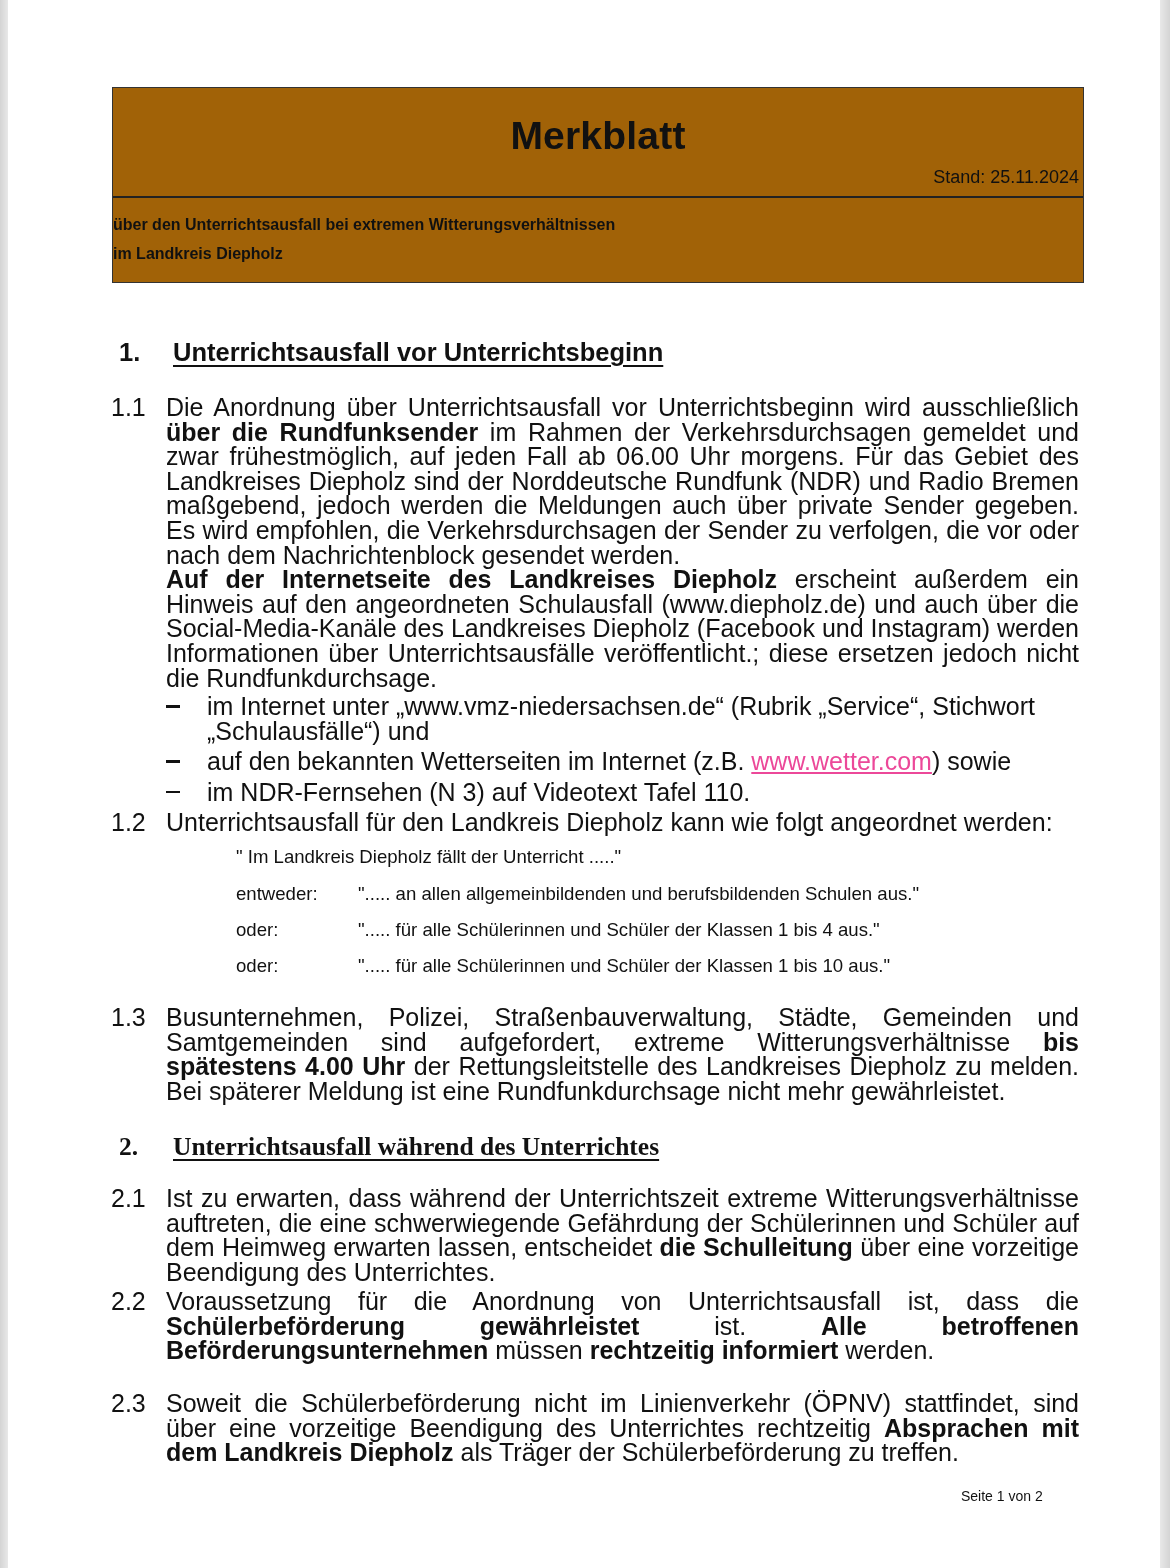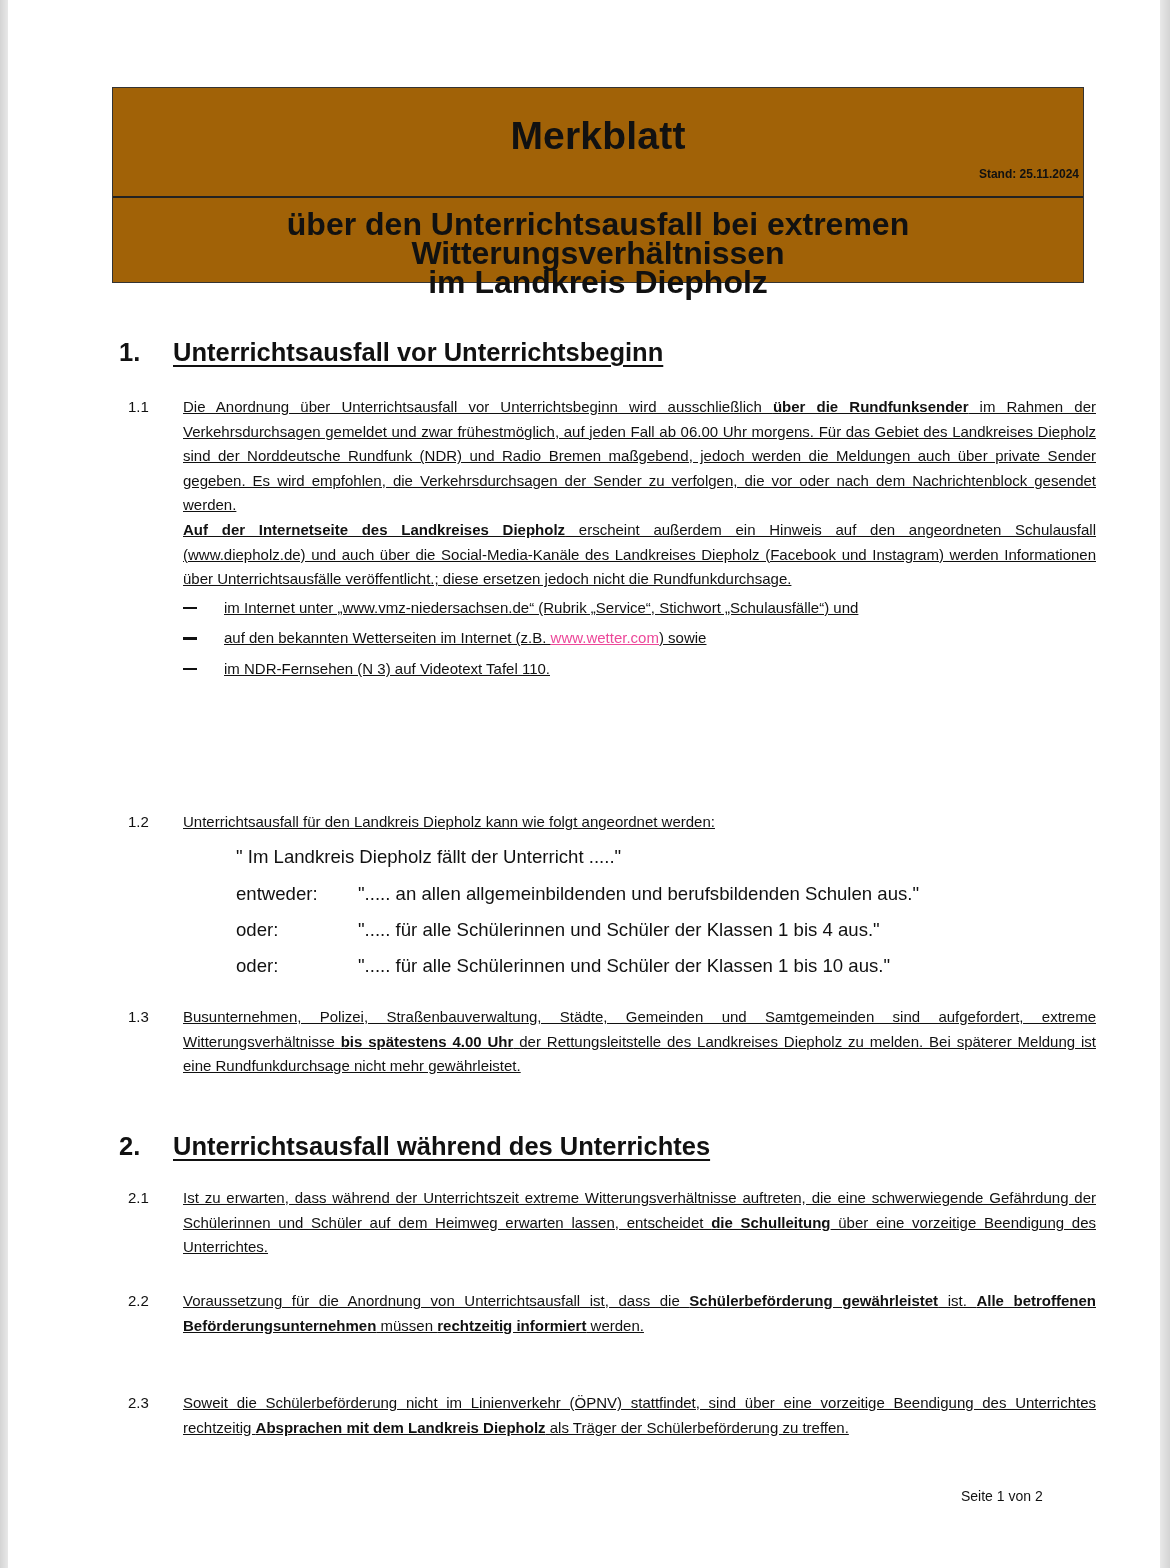--- a/index.html
+++ b/index.html
@@ -13,28 +13,28 @@
     .edge-left { position: absolute; left: 0; top: 0; width: 8px; height: 1568px; background: linear-gradient(90deg, #d4d4d4, #e8e8e8); }
     .edge-right { position: absolute; right: 0; top: 0; width: 10px; height: 1568px; background: linear-gradient(90deg, #e8e8e8, #d4d4d4); }
     .page { position: absolute; left: 8px; top: 0; width: 1152px; height: 1568px; background: #fff; }
 
     .header-box {
       position: absolute; left: 104px; top: 87px; width: 970px;
       border: 1.5px solid #333; background: #a16207;
     }
     .header-top { height: 108px; position: relative; border-bottom: 2px solid #222; }
     .title { position: absolute; left: 0; right: 0; top: 26px; text-align: center; font-weight: bold; font-size: 39px; letter-spacing: 0.2px; }
-    .stand { position: absolute; right: 4px; top: 79px; font-weight: bold; font-size: 12px; margin-left: 28px; }
-    .header-bottom { height: 84px; text-align: center; font-weight: bold; font-size: 32px; line-height: 29px; padding-top: 12px; box-sizing: border-box; border-radius: 16px; }
+    .stand { position: absolute; right: 4px; top: 79px; font-weight: normal; font-size: 18px; margin-left: 28px; }
+    .header-bottom { height: 84px; font-weight: bold; font-size: 16px; line-height: 29px; padding-top: 12px; box-sizing: border-box; border-radius: 16px; }
 
     .h2 { position: absolute; left: 111px; font-weight: bold; font-size: 25.5px; }
     .h2 .num { display: inline-block; width: 54px; }
     .h2 .txt { text-decoration: underline; text-decoration-thickness: 2px; text-underline-offset: 4px; }
 
-    .item { position: absolute; left: 120px; width: 968px; font-size: 15px; line-height: 24.6px; text-decoration: underline; }
+    .item { position: absolute; left: 103px; width: 968px; font-size: 25px; line-height: 24.6px; }
     .item .num { position: absolute; left: 0; top: 0; width: 50px; }
     .item .body { margin-left: 55px; text-align: justify; }
     .item .body p { margin: 0; }
     .item .body .last { text-align-last: left; }
     b { font-weight: bold; }
 
     .bullets { margin: 4px 0 0 0; padding: 0; list-style: none; }
     .bullets li { position: relative; padding-left: 41px; margin-bottom: 6px; text-align: left; }
     .bullets li .dash { position: absolute; left: 0; top: 11px; width: 14px; height: 2.5px; background: #111; }
     .link { color: #ec4899; text-decoration: underline; }
@@ -94,21 +94,21 @@
     <div class="row" style="top:955px;"><span class="lbl">oder:</span><span>"..... für alle Schülerinnen und Schüler der Klassen 1 bis 10 aus."</span></div>
   </div>
 
   <div class="item" style="top:1005px;">
     <span class="num">1.3</span>
     <div class="body">
         <p class="last"><span>Busunternehmen, Polizei, Straßenbauverwaltung, Städte, Gemeinden und Samtgemeinden sind aufgefordert, extreme Witterungsverhältnisse </span><b>bis spätestens 4.00 Uhr</b><span> der Rettungsleit­stelle des Landkreises Diepholz zu melden. Bei späterer Meldung ist eine Rundfunkdurchsage nicht mehr gewährleistet.</span></p>
       </div>
   </div>
 
-  <div class="h2" style="top:1132px;">
+  <div class="h2" style="top:1132px;font-family:Liberation Serif, serif;">
     <span class="num">2.</span><span class="txt">Unterrichtsausfall während des Unterrichtes</span>
   </div>
 
   <div class="item" style="top:1186px;">
     <span class="num">2.1</span>
     <div class="body">
         <p class="last"><span>Ist zu erwarten, dass während der Unterrichtszeit extreme Witterungsverhältnisse auftreten, die eine schwerwiegende Gefährdung der Schülerinnen und Schüler auf dem Heimweg erwarten lassen, entscheidet </span><b>die Schulleitung</b><span> über eine vorzeitige Beendigung des Unterrichtes.</span></p>
       </div>
   </div>
 

